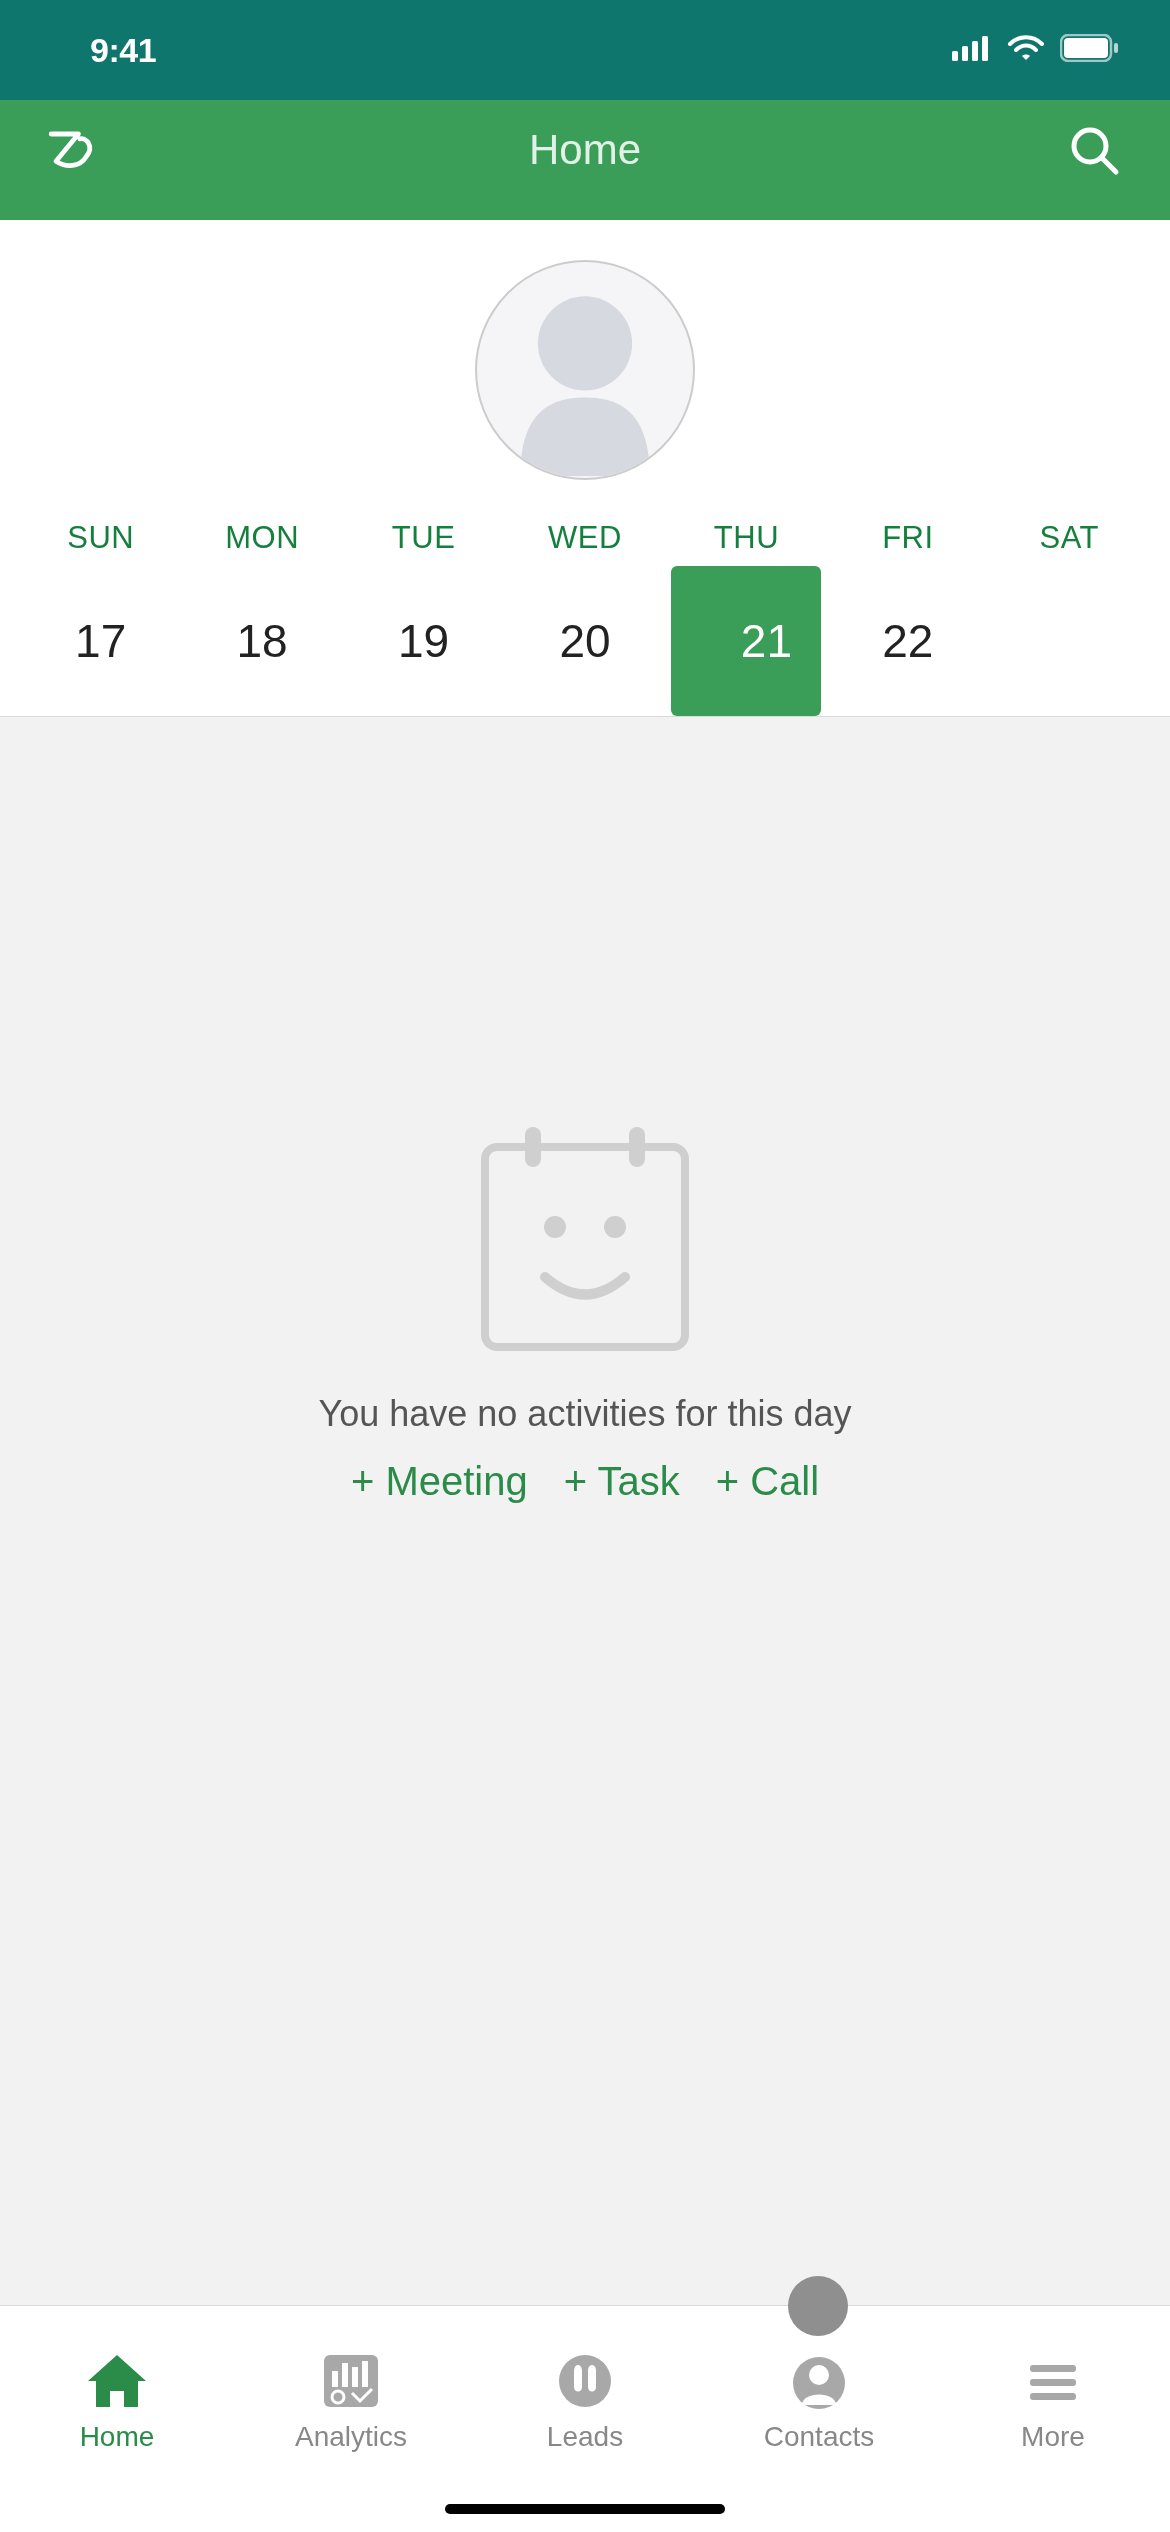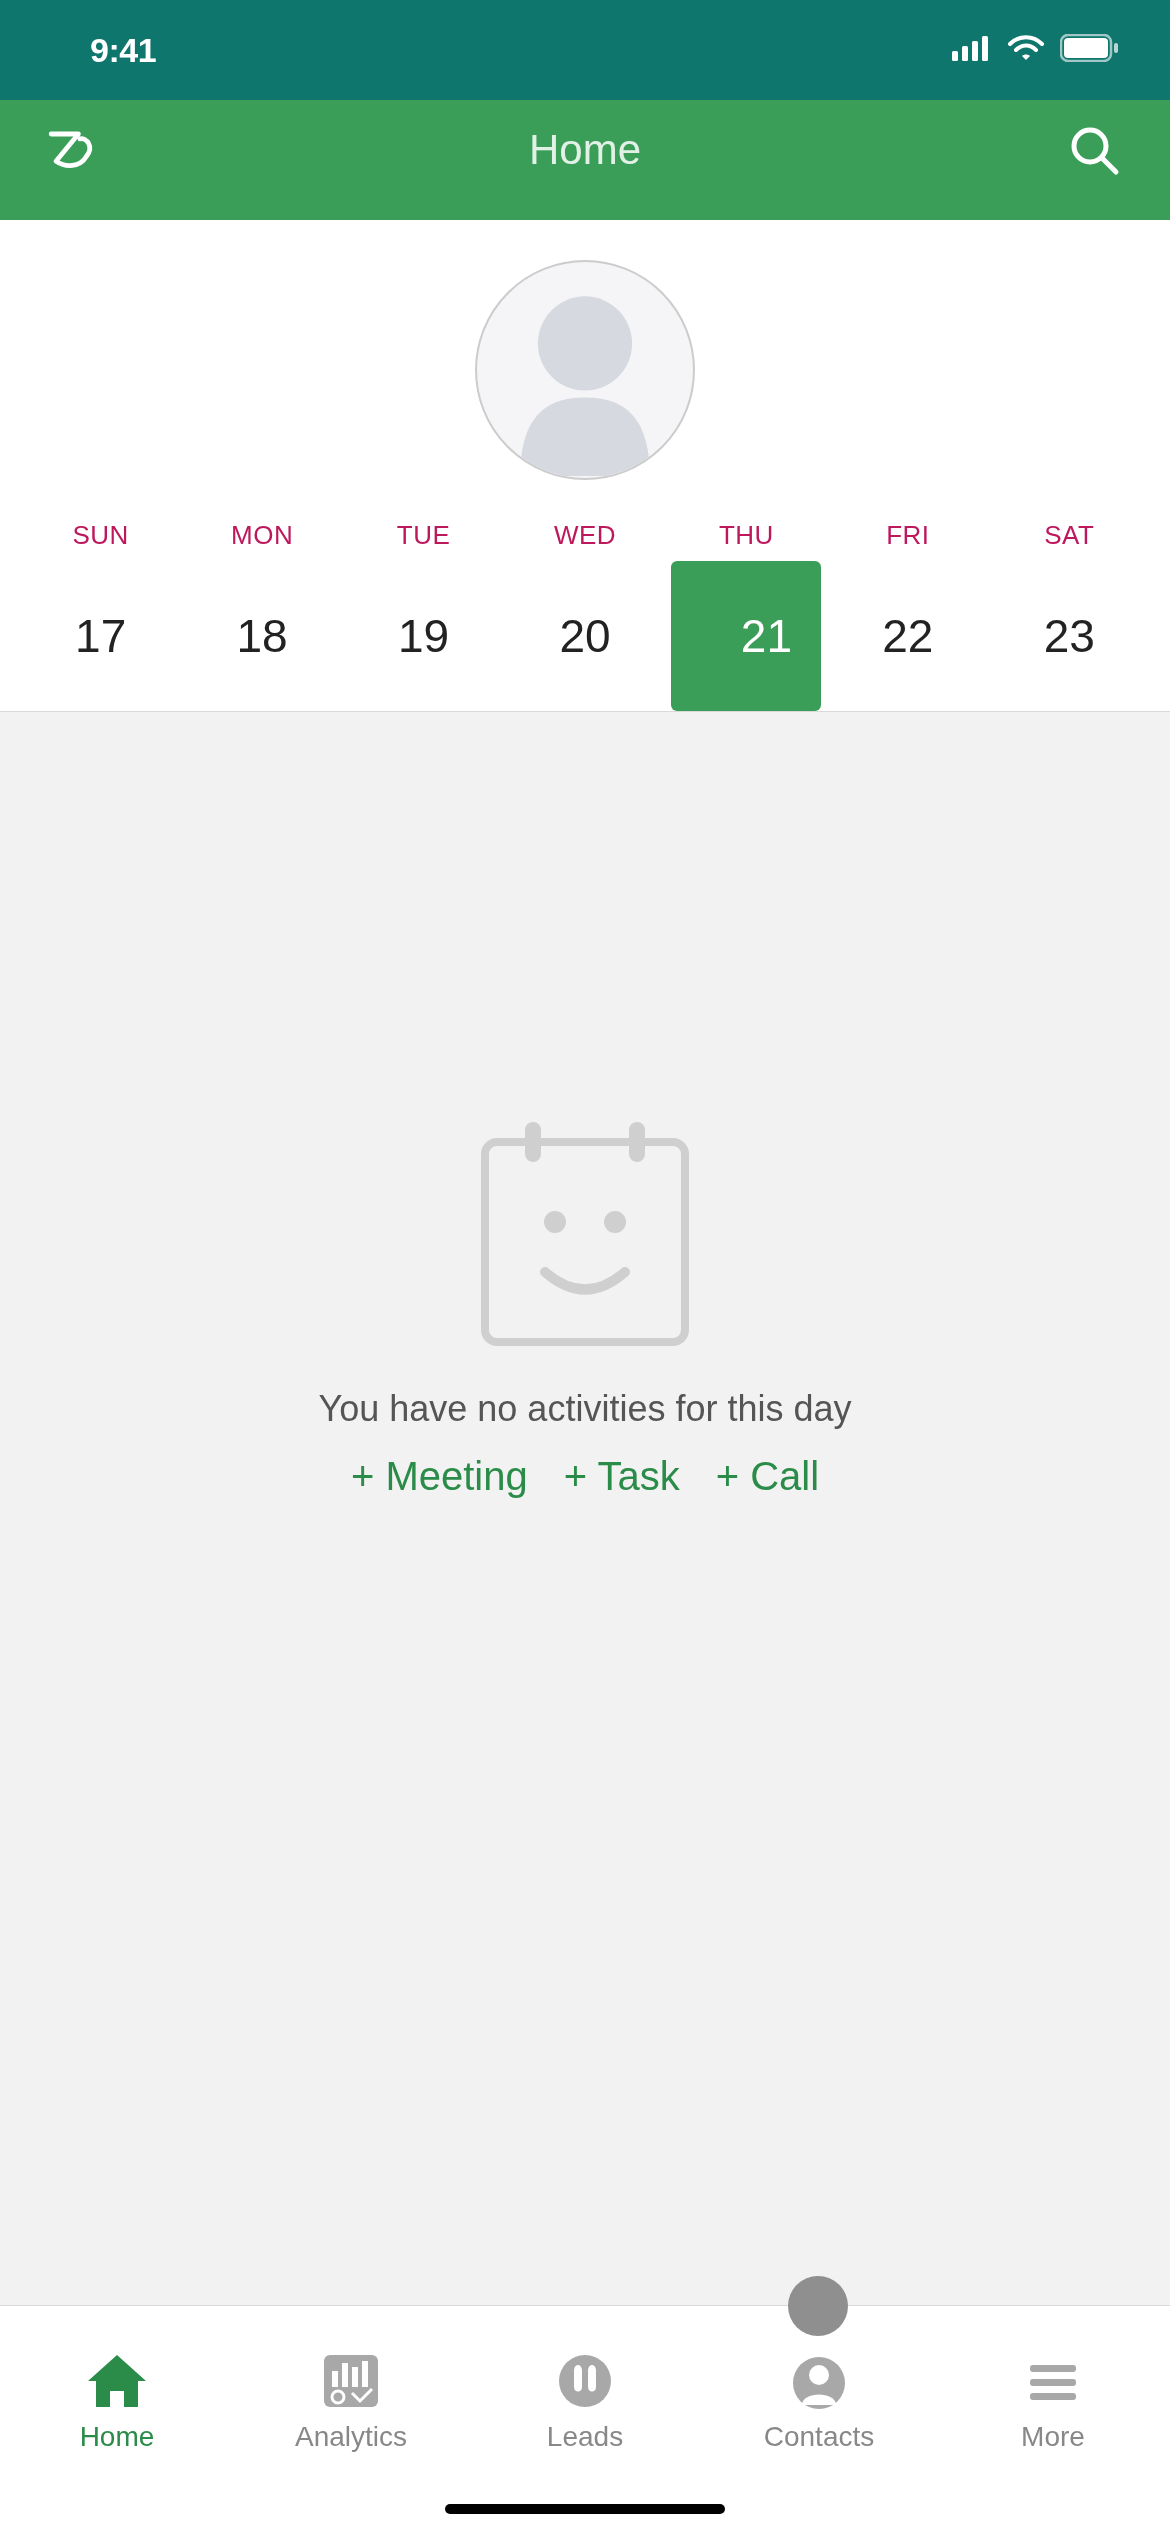--- a/index.html
+++ b/index.html
@@ -75,22 +75,22 @@
       font-weight: 400;
       margin-bottom: 36px;
     }
     .week-header {
       display: grid;
       grid-template-columns: repeat(7, 1fr);
       text-align: center;
       padding: 0 20px;
     }
     .weekday {
-      font-size: 26px;
-      color: #be185d;
+      font-size: 31px;
+      color: #15803d;
       letter-spacing: 0.5px;
     }
     .week-days {
       display: grid;
       grid-template-columns: repeat(7, 1fr);
       text-align: center;
       padding: 10px 20px 0;
     }
     .day-cell {
       height: 150px;
@@ -259,23 +259,20 @@
         </div>
       <div class="day-cell">
           <div class="day-num">20</div>
         </div>
       <div class="day-cell selected">
           <div class="day-num">21</div>
         </div>
       <div class="day-cell">
           <div class="day-num">22</div>
         </div>
-      <div class="day-cell">
-          <div class="day-num">23</div>
-        </div>
     </div>
   </div>
 
   <div class="content-area">
     <div class="no-activity-icon">
       <svg width="220" height="240" viewBox="0 0 220 240">
         <rect x="10" y="30" width="200" height="200" rx="12" stroke="#cfcfcf" stroke-width="8" fill="none"></rect>
         <rect x="50" y="10" width="16" height="40" rx="8" fill="#cfcfcf"></rect>
         <rect x="154" y="10" width="16" height="40" rx="8" fill="#cfcfcf"></rect>
         <circle cx="80" cy="110" r="11" fill="#cfcfcf"></circle>

